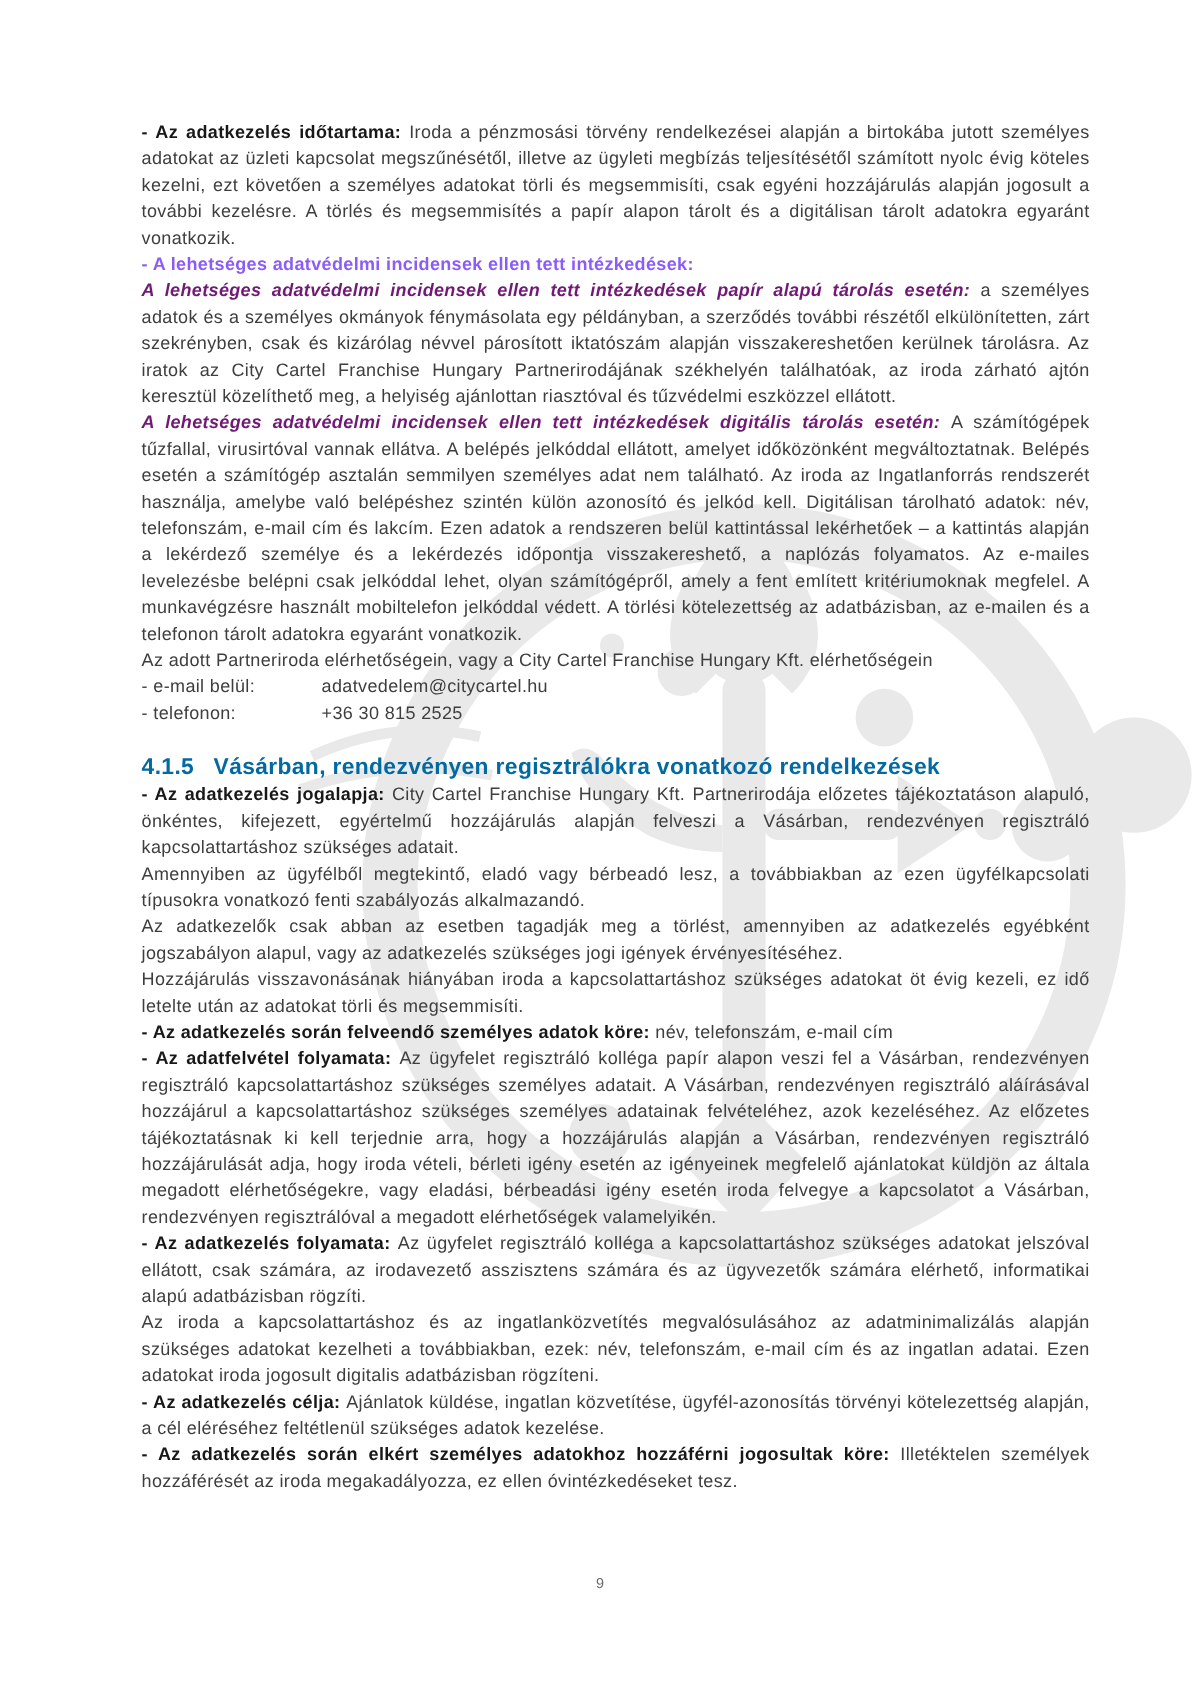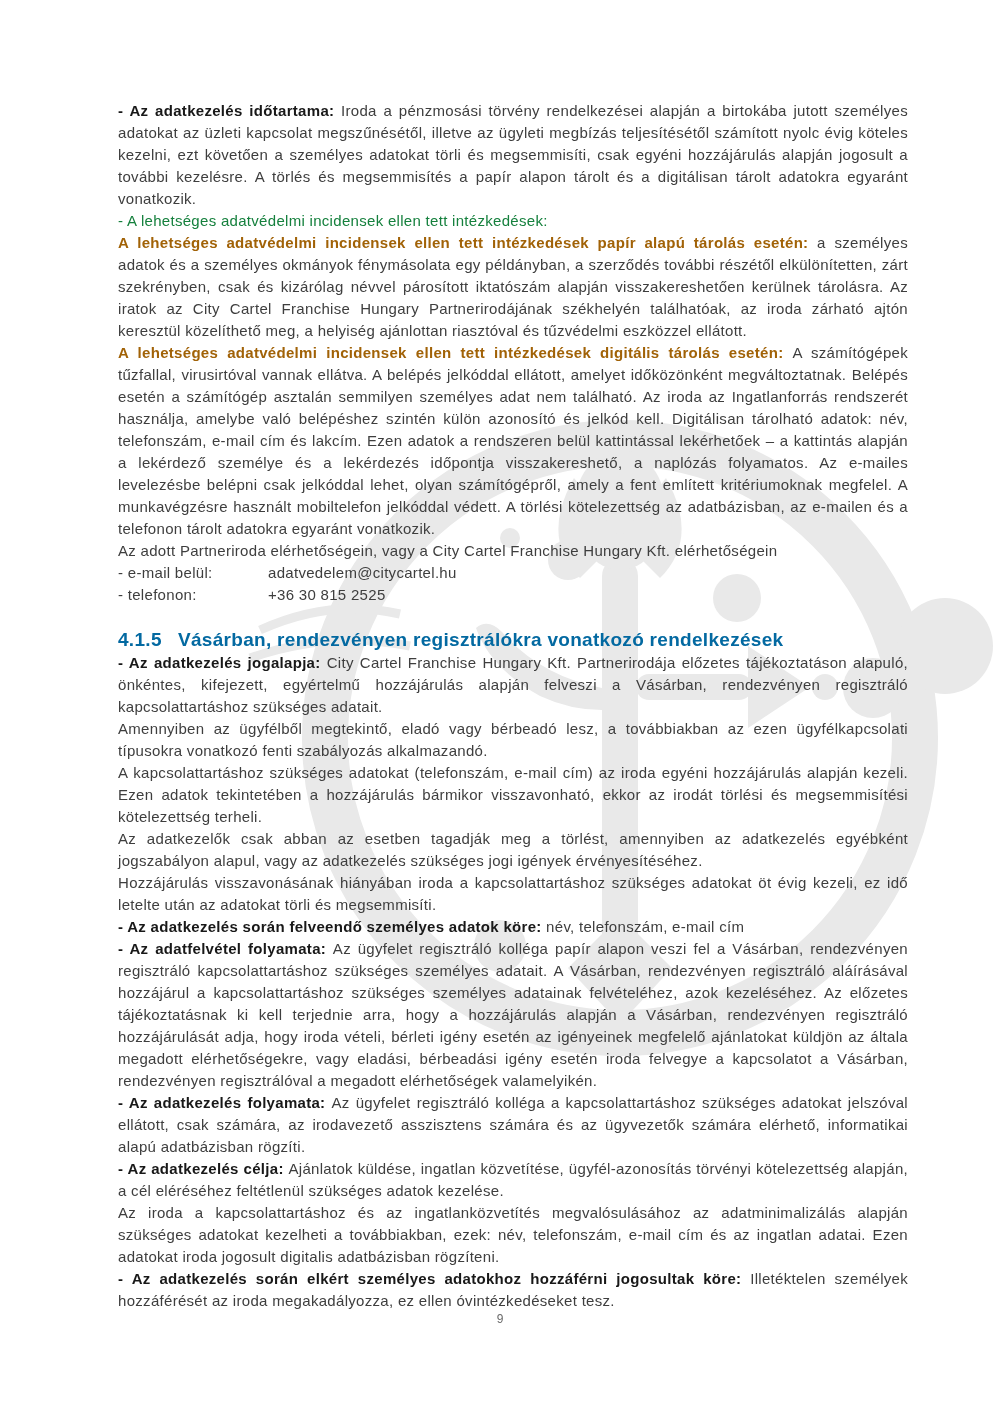--- a/index.html
+++ b/index.html
@@ -26,22 +26,22 @@
     top:100px;
     width:790px;
     z-index:1;
     font-size:15px;
     line-height:22px;
     letter-spacing:0.3px;
     color:#3e3e3e;
   }
   .content p { margin:0; text-align:justify; }
   .b  { font-weight:700; color:#181818; }
-  .bi { font-weight:700; color:#a16207; }
-  .bold-line { font-weight:400; color:#15803d; text-align:left !important; }
+  .bi { font-weight:700; font-style:italic; color:#701a75; }
+  .bold-line { font-weight:700; color:#8b5cf6; text-align:left !important; }
   .contact-row { display:flex; text-align:left; }
   .contact-label { width:150px; flex:none; }
   .heading {
     display:flex;
     margin:23px 0 1px 0;
     font-weight:700;
     font-size:19px;
     color:#0369a1;
   }
   .heading .hnum { width:60px; flex:none; }
@@ -115,35 +115,34 @@
 
     <div class="heading">
       <span class="hnum">4.1.5</span>
       <span class="htitle">Vásárban, rendezvényen regisztrálókra vonatkozó rendelkezések</span>
     </div>
 
     <p><span class="b">- Az adatkezelés jogalapja: </span><span>City Cartel Franchise Hungary Kft. Partnerirodája előzetes tájékoztatáson alapuló, önkéntes, kifejezett, egyértelmű hozzájárulás alapján felveszi a Vásárban, rendezvényen regisztráló kapcsolattartáshoz szükséges adatait.</span></p>
 
     <p>Amennyiben az ügyfélből megtekintő, eladó vagy bérbeadó lesz, a továbbiakban az ezen ügyfélkapcsolati típusokra vonatkozó fenti szabályozás alkalmazandó.</p>
 
-    <p>A kapcsolattartáshoz szükséges adatokat (telefonszám, e-mail cím) az iroda egyéni hozzájárulás alapján kezeli. Ezen adatok tekintetében a hozzájárulás bármikor visszavonható, ekkor az irodát törlési és megsemmisítési kötelezettség terheli.</p>
 
     <p>Az adatkezelők csak abban az esetben tagadják meg a törlést, amennyiben az adatkezelés egyébként jogszabályon alapul, vagy az adatkezelés szükséges jogi igények érvényesítéséhez.</p>
 
     <p>Hozzájárulás visszavonásának hiányában iroda a kapcsolattartáshoz szükséges adatokat öt évig kezeli, ez idő letelte után az adatokat törli és megsemmisíti.</p>
 
     <p><span class="b">- Az adatkezelés során felveendő személyes adatok köre: </span><span>név, telefonszám, e-mail cím</span></p>
 
     <p><span class="b">- Az adatfelvétel folyamata: </span><span>Az ügyfelet regisztráló kolléga papír alapon veszi fel a Vásárban, rendezvényen regisztráló kapcsolattartáshoz szükséges személyes adatait. A Vásárban, rendezvényen regisztráló aláírásával hozzájárul a kapcsolattartáshoz szükséges személyes adatainak felvételéhez, azok kezeléséhez. Az előzetes tájékoztatásnak ki kell terjednie arra, hogy a hozzájárulás alapján a Vásárban, rendezvényen regisztráló hozzájárulását adja, hogy iroda vételi, bérleti igény esetén az igényeinek megfelelő ajánlatokat küldjön az általa megadott elérhetőségekre, vagy eladási, bérbeadási igény esetén iroda felvegye a kapcsolatot a Vásárban, rendezvényen regisztrálóval a megadott elérhetőségek valamelyikén.</span></p>
 
     <p><span class="b">- Az adatkezelés folyamata: </span><span>Az ügyfelet regisztráló kolléga a kapcsolattartáshoz szükséges adatokat jelszóval ellátott, csak számára, az irodavezető asszisztens számára és az ügyvezetők számára elérhető, informatikai alapú adatbázisban rögzíti.</span></p>
 
+    <p>Az iroda a kapcsolattartáshoz és az ingatlanközvetítés megvalósulásához az adatminimalizálás alapján szükséges adatokat kezelheti a továbbiakban, ezek: név, telefonszám, e-mail cím és az ingatlan adatai. Ezen adatokat iroda jogosult digitalis adatbázisban rögzíteni.</p>
+
     <p><span class="b">- Az adatkezelés célja: </span><span>Ajánlatok küldése, ingatlan közvetítése, ügyfél-azonosítás törvényi kötelezettség alapján, a cél eléréséhez feltétlenül szükséges adatok kezelése.</span></p>
-
-    <p>Az iroda a kapcsolattartáshoz és az ingatlanközvetítés megvalósulásához az adatminimalizálás alapján szükséges adatokat kezelheti a továbbiakban, ezek: név, telefonszám, e-mail cím és az ingatlan adatai. Ezen adatokat iroda jogosult digitalis adatbázisban rögzíteni.</p>
 
     <p><span class="b">- Az adatkezelés során elkért személyes adatokhoz hozzáférni jogosultak köre: </span><span>Illetéktelen személyek hozzáférését az iroda megakadályozza, ez ellen óvintézkedéseket tesz.</span></p>
 
   </div>
 
   <div class="pagenum">9</div>
 
 </div>
 
 </body></html>

